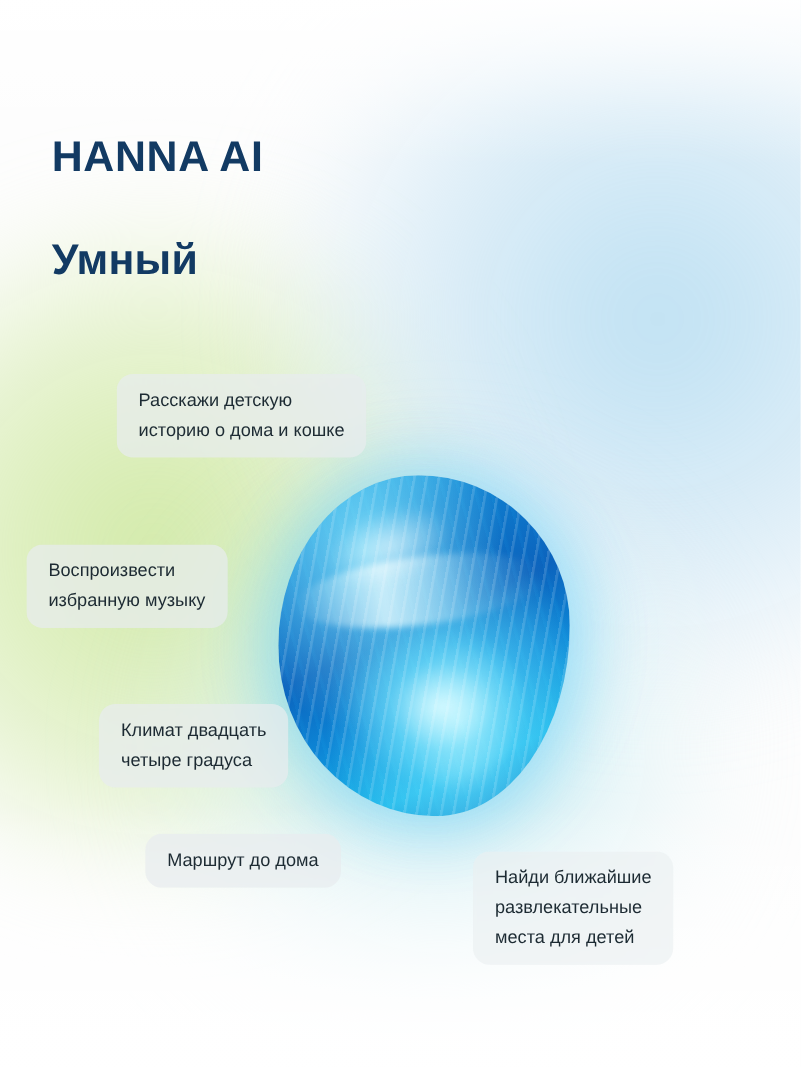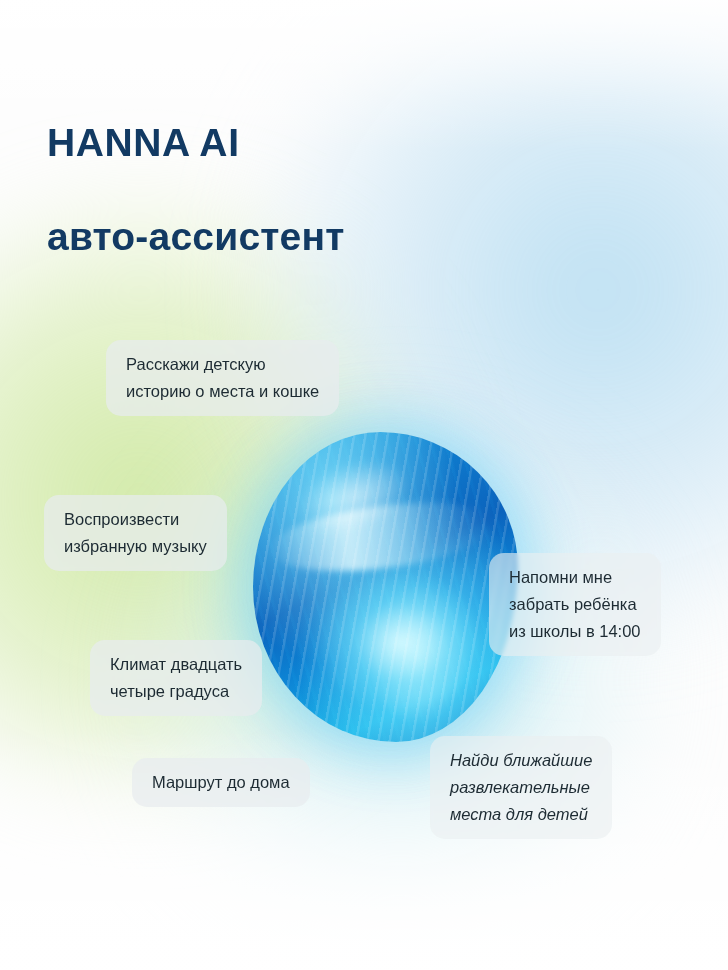--- a/index.html
+++ b/index.html
@@ -176,59 +176,56 @@
     white-space: pre-line;
     z-index: 5;
     backdrop-filter: blur(2px);
   }
   .chip.light {
     background: rgba(234,239,240,0.62);
   }
 
   #chip-story   { left: 106px; top: 340px; }
   #chip-screen  { left: 465px; top: 408px; }
-  #chip-music   { left: 44px;  top: 495px; }
+  #chip-music   { left: 24px;  top: 495px; }
   #chip-remind  { left: 489px; top: 553px; }
   #chip-climate { left: 62px;  top: 640px; margin-left: 28px; }
   #chip-route   { left: 132px; top: 758px; }
-  #chip-places  { left: 430px; top: 736px; font-style: italic; }
+  #chip-places  { left: 430px; top: 774px; }
 </style>
 </head>
 <body>
 
 <div class="poster">
 
   <div class="bg-base"></div>
   <div class="bg-green"></div>
   <div class="bg-blue"></div>
   <div class="bg-cyan"></div>
   <div class="bg-white-top"></div>
   <div class="bg-white-bottom"></div>
 
   <div class="headline">
     <div class="brand">HANNA AI</div>
-    <div>авто-ассистент</div>
+    <div>Умный</div>
   </div>
 
   <div class="orb-wrap">
     <div class="orb-glow"></div>
     <div class="orb">
       <div class="orb-band"></div>
       <div class="orb-highlight"></div>
       <div class="orb-swirl"></div>
     </div>
   </div>
 
   <div class="chip" id="chip-story">Расскажи детскую
-историю о места и кошке</div>
+историю о дома и кошке</div>
   <div class="chip" id="chip-music">Воспроизвести
 избранную музыку</div>
-  <div class="chip light" id="chip-remind">Напомни мне
-забрать ребёнка
-из школы в 14:00</div>
   <div class="chip" id="chip-climate">Климат двадцать
 четыре градуса</div>
   <div class="chip" id="chip-route">Маршрут до дома</div>
   <div class="chip light" id="chip-places">Найди ближайшие
 развлекательные
 места для детей</div>
 
 </div>
 
 </body></html>

